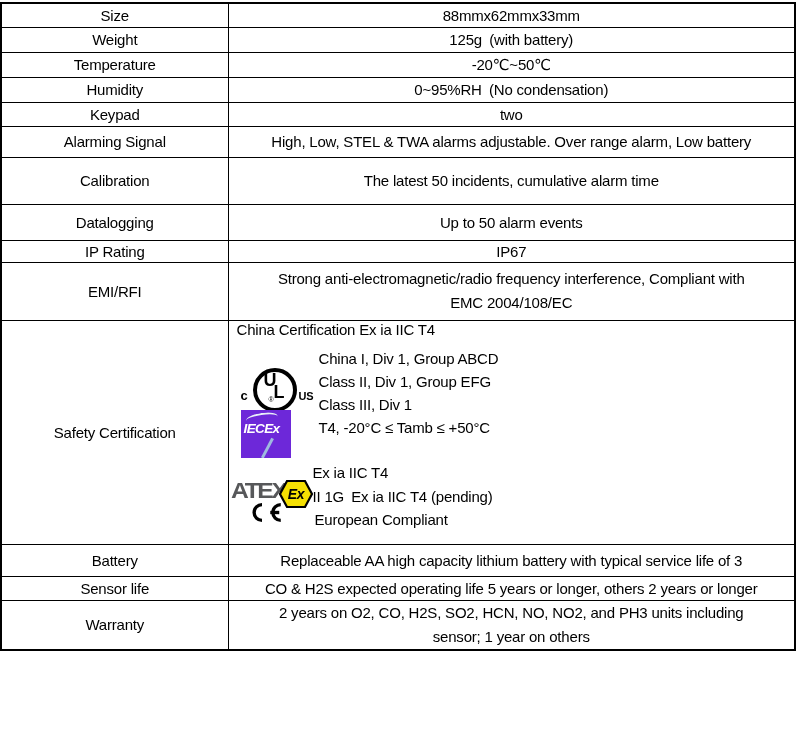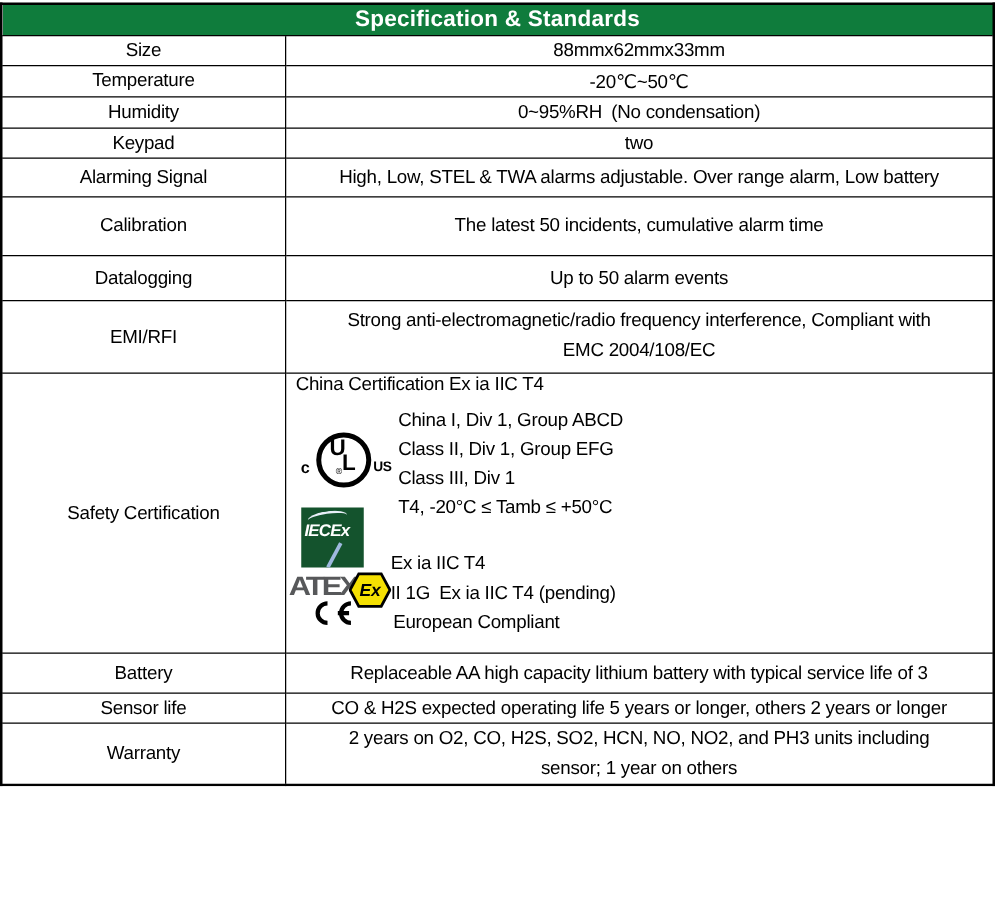--- a/index.html
+++ b/index.html
@@ -20,46 +20,47 @@
   .sc-line{position:absolute;white-space:nowrap;font-size:15px;}
   
   .ul-logo{position:absolute;left:12px;top:45px;width:80px;height:52px;}
   .ul-circle{position:absolute;left:12px;top:2px;width:36px;height:36px;border:4px solid #000;border-radius:50%;}
   .ul-u{position:absolute;left:23px;top:4px;font-size:18px;font-weight:bold;}
   .ul-l{position:absolute;left:33px;top:16px;font-size:18px;font-weight:bold;}
   .ul-r{position:absolute;left:28px;top:30px;font-size:7px;}
   .ul-c{position:absolute;left:0;top:22px;font-size:13px;font-weight:bold;}
   .ul-us{position:absolute;left:58px;top:24px;font-size:11px;font-weight:bold;}
   
-  .iecex-logo{position:absolute;left:12px;top:107px;width:50px;height:48px;background:#14532d;overflow:hidden;}
+  .iecex-logo{position:absolute;left:12px;top:89px;width:50px;height:48px;background:#6d28d9;overflow:hidden;}
   .iecex-text{position:absolute;left:3px;top:11px;color:#fff;font-style:italic;font-weight:bold;font-size:13.5px;letter-spacing:-0.6px;}
   .iecex-swoosh1{position:absolute;left:5px;top:3px;width:32px;height:9px;border-top:2.5px solid #E8EFF8;border-radius:50%;transform:rotate(-8deg);}
   .iecex-swoosh2{position:absolute;left:25px;top:27px;width:2.5px;height:22px;background:#9FB9DF;transform:rotate(28deg);}
   
   .atex-logo{position:absolute;left:0;top:158px;width:112px;height:32px;}
   .atex-text{position:absolute;left:2px;top:1px;font-size:26px;line-height:26px;font-weight:bold;color:#57585A;letter-spacing:-2.5px;transform:scale(0.95,0.82);transform-origin:left top;}
   .ex-hex{position:absolute;left:50px;top:0;width:34px;height:30px;}
   
   .ce-mark{position:absolute;left:18px;top:181px;width:36px;height:21px;}
 </style>
 </head>
 <body>
 
 <table class="spec">
   <colgroup>
       <col style="width:227px">
       <col>
     </colgroup>
   <tbody>
-    <tr style="height:25px">
-      <th class="hdr" colspan="2">Specification &amp; Standards</th>
-    </tr>
     <tr style="height:24px">
       <td class="lbl">Size</td>
       <td class="val">88mmx62mmx33mm</td>
+    </tr>
+    <tr style="height:25px">
+      <td class="lbl">Weight</td>
+      <td class="val">125g (with battery)</td>
     </tr>
     <tr style="height:25px">
       <td class="lbl">Temperature</td>
       <td class="val">-20℃~50℃</td>
     </tr>
     <tr style="height:25px">
       <td class="lbl">Humidity</td>
       <td class="val">0~95%RH (No condensation)</td>
     </tr>
     <tr style="height:24px">
@@ -75,20 +76,24 @@
         </div>
       </td>
     </tr>
     <tr style="height:47px">
       <td class="lbl">Calibration</td>
       <td class="val">The latest 50 incidents, cumulative alarm time</td>
     </tr>
     <tr style="height:36px">
       <td class="lbl">Datalogging</td>
       <td class="val">Up to 50 alarm events</td>
+    </tr>
+    <tr style="height:22px">
+      <td class="lbl">IP Rating</td>
+      <td class="val">IP67</td>
     </tr>
     <tr style="height:58px">
       <td class="lbl">EMI/RFI</td>
       <td class="val two-line">
         <div>Strong anti-electromagnetic/radio frequency interference, Compliant with</div>
         <div>EMC 2004/108/EC</div>
       </td>
     </tr>
     <tr style="height:223px">
       <td class="lbl">Safety Certification</td>

